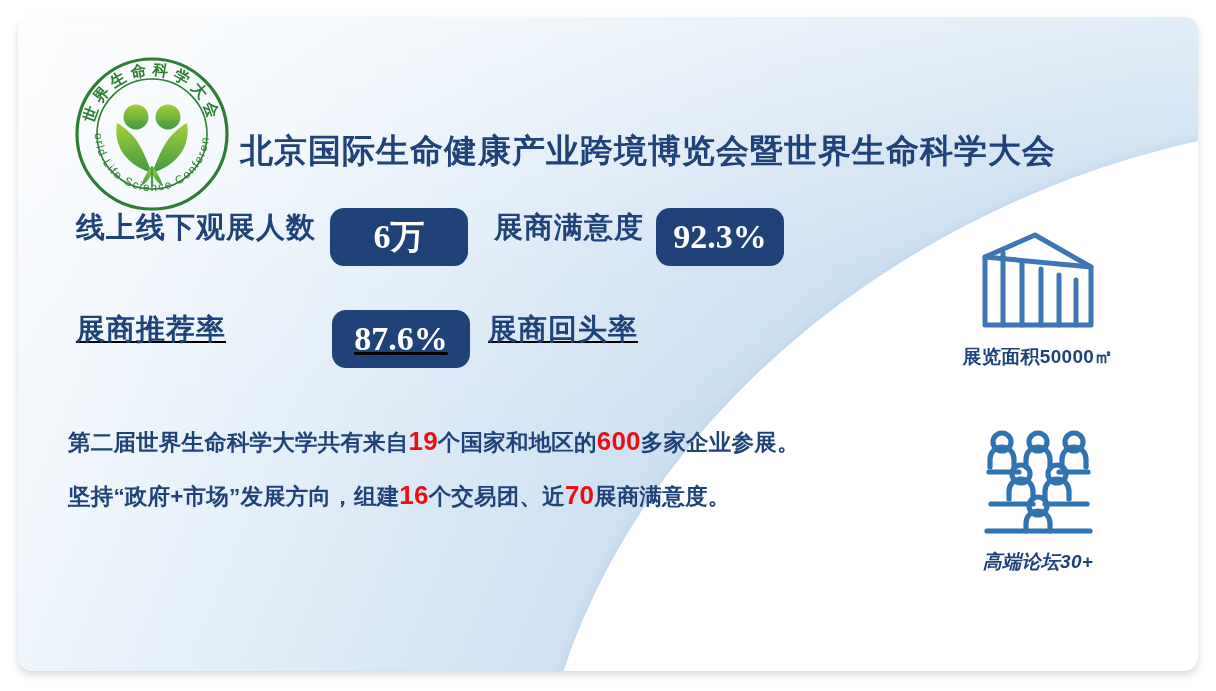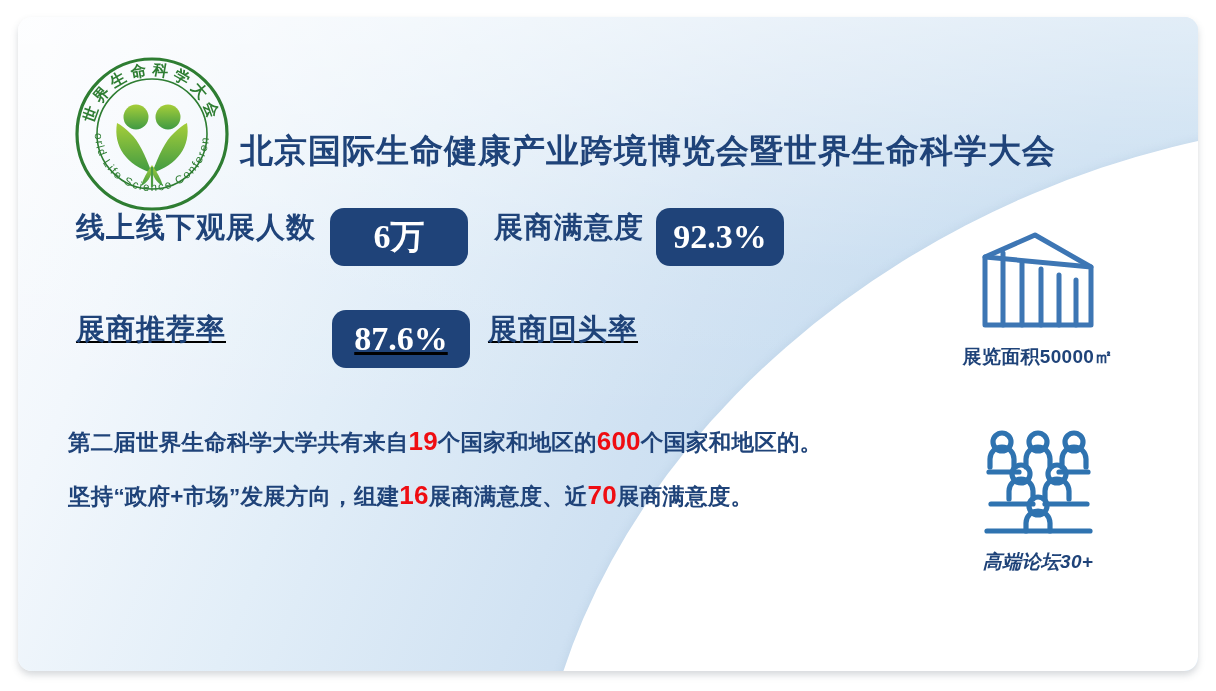--- a/index.html
+++ b/index.html
@@ -229,26 +229,26 @@
       <span class="g1"></span>
       <span class="stat-badge b1">87.6%</span>
       <span class="g2"></span>
       <span class="stat-label">展商回头率</span>
       <span class="g3"></span>
     </div>
 
     <div class="facts">
 
       <div class="fact-line">
-        <span>第二届世界生命科学大学共有来自</span><span class="hl">19</span><span>个国家和地区的</span><span class="hl">600</span><span>个国家和地区的。</span>
+        <span>第二届世界生命科学大学共有来自</span><span class="hl">19</span><span>个国家和地区的</span><span class="hl">600</span><span>多家企业参展。</span>
       </div>
 
 
       <div class="fact-line">
-        <span>坚持“政府+市场”发展方向，组建</span><span class="hl">16</span><span>展商满意度、近</span><span class="hl">70</span><span>展商满意度。</span>
+        <span>坚持“政府+市场”发展方向，组建</span><span class="hl">16</span><span>个交易团、近</span><span class="hl">70</span><span>展商满意度。</span>
       </div>
 
 
     </div>
 
     <div class="side-icon-block" id="hall-block">
       <svg width="130" height="105" viewBox="0 0 130 105" aria-hidden="true">
         <g fill="none" stroke="#3d76b4" stroke-width="5" stroke-linejoin="round" stroke-linecap="round">
           <path d="M 12,28 L 62,6 L 118,38 L 118,96 L 12,96 Z"></path>
           <path d="M 12,28 L 118,38"></path>

